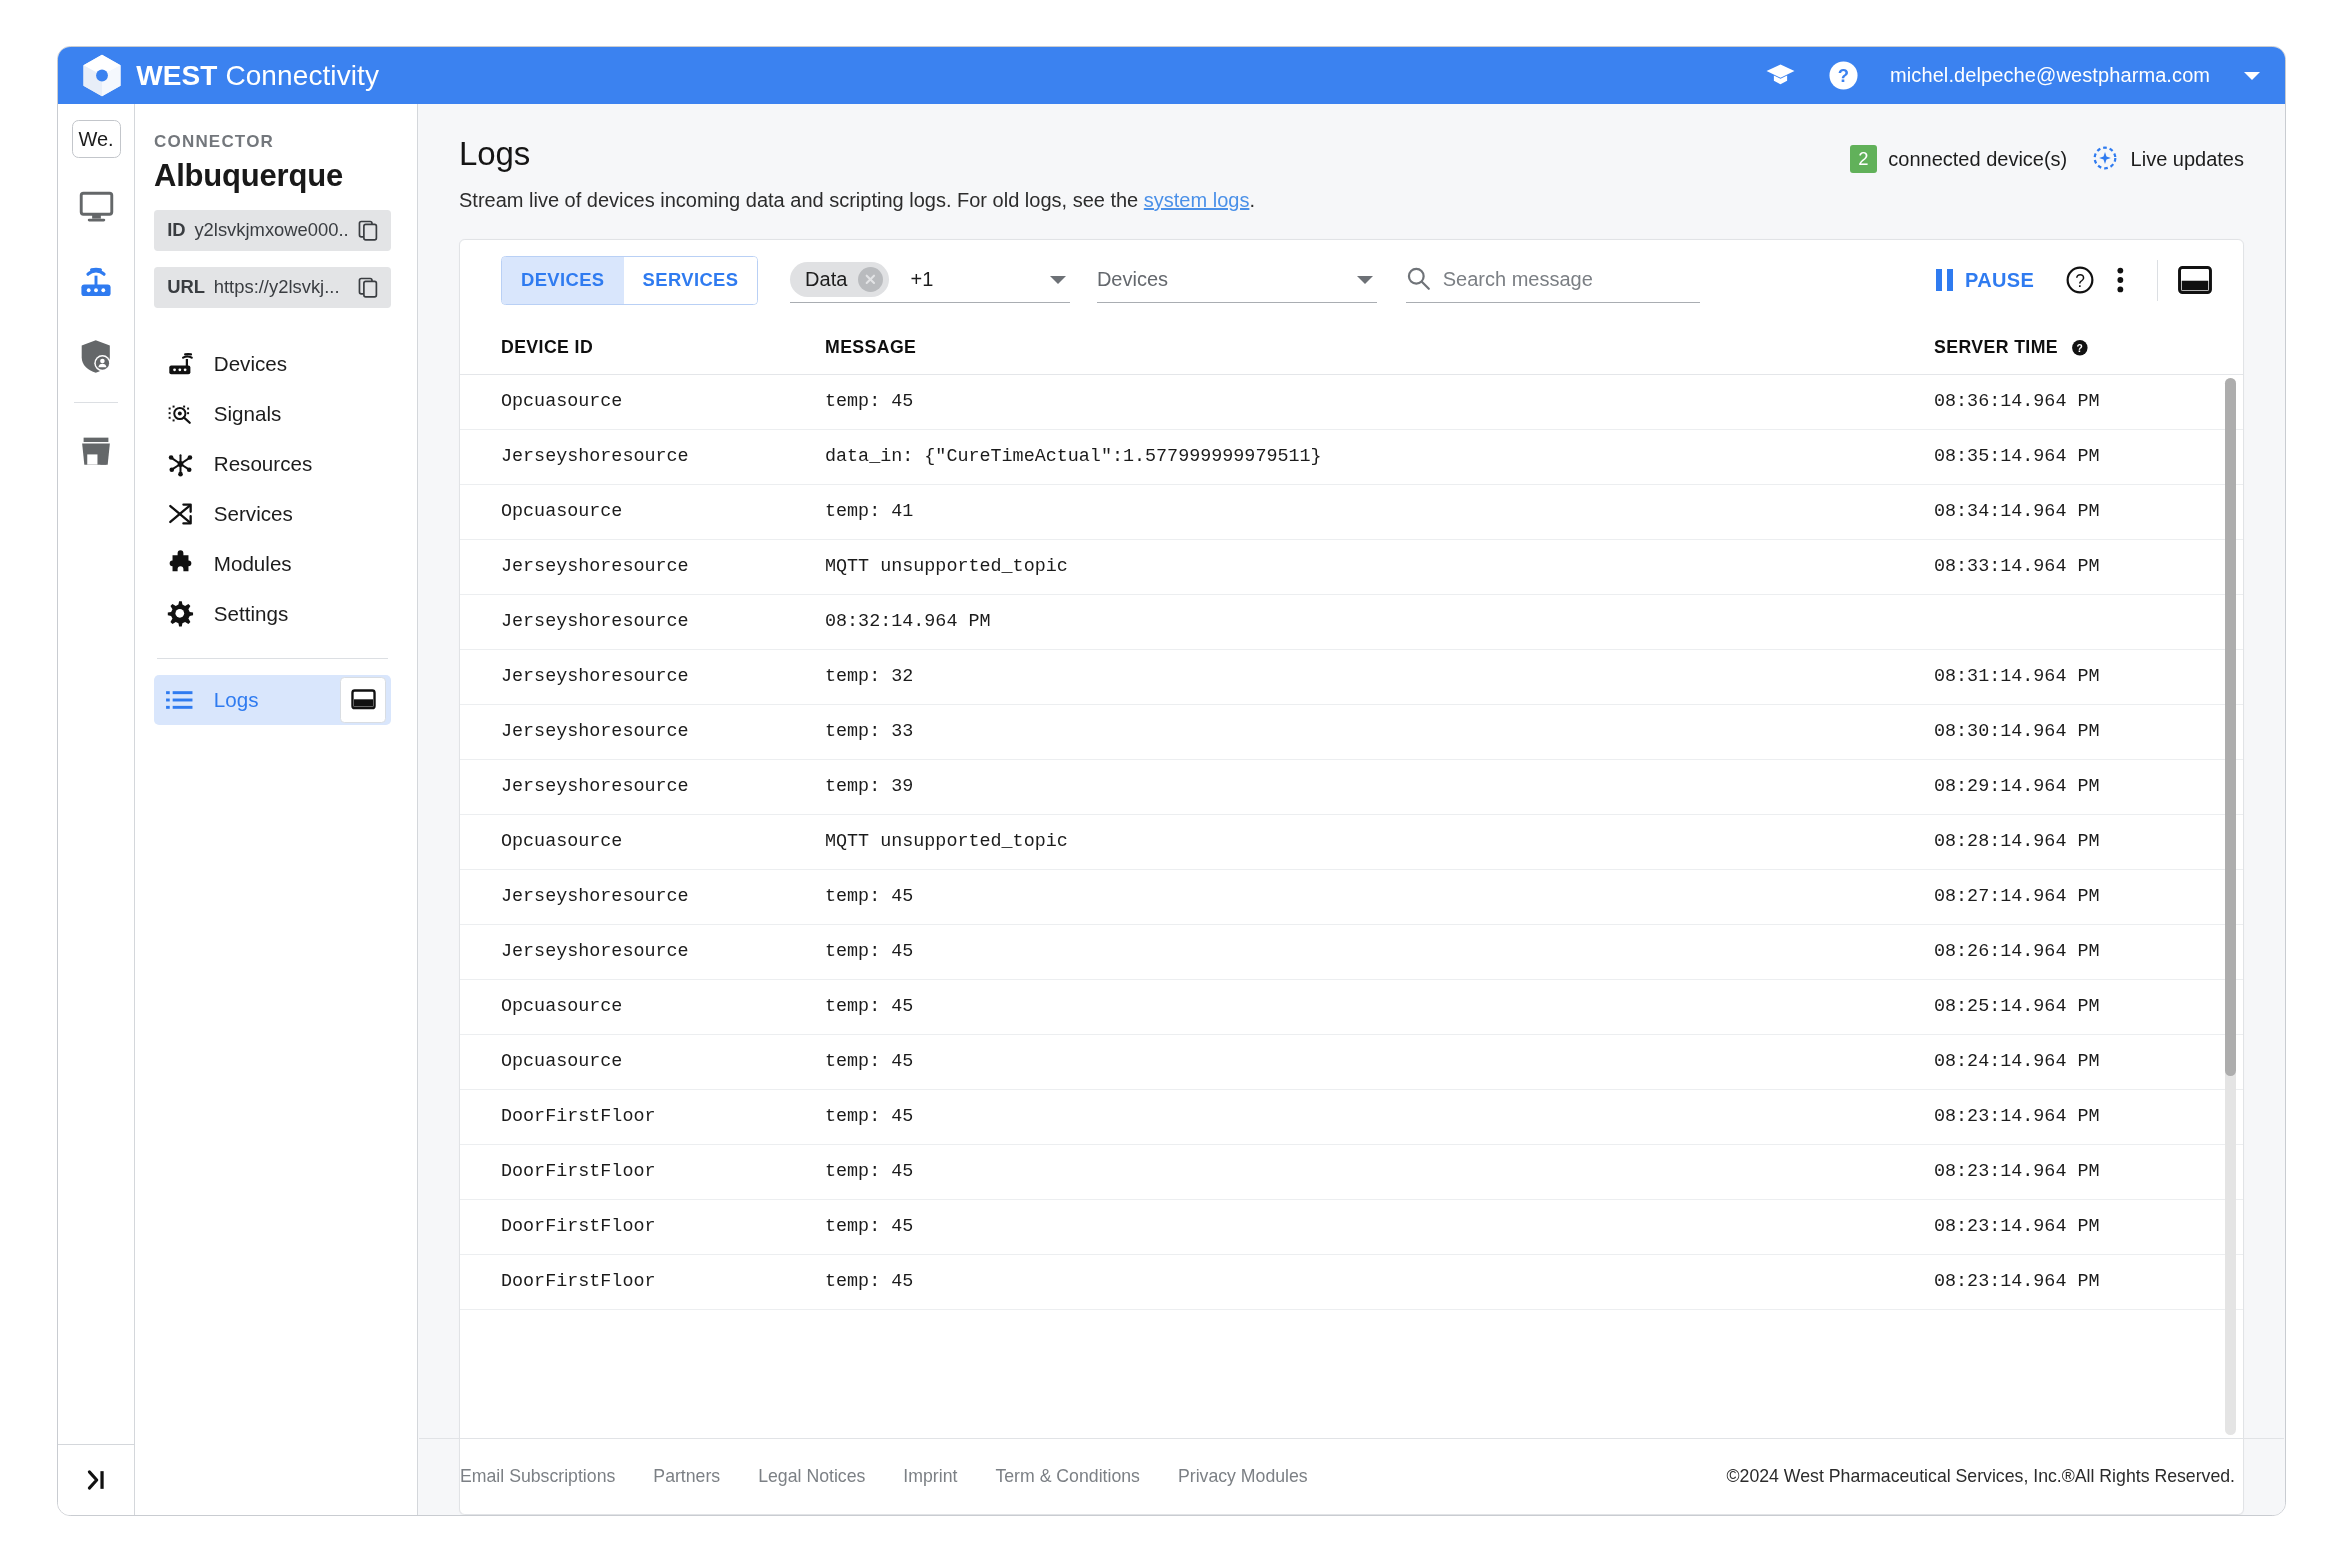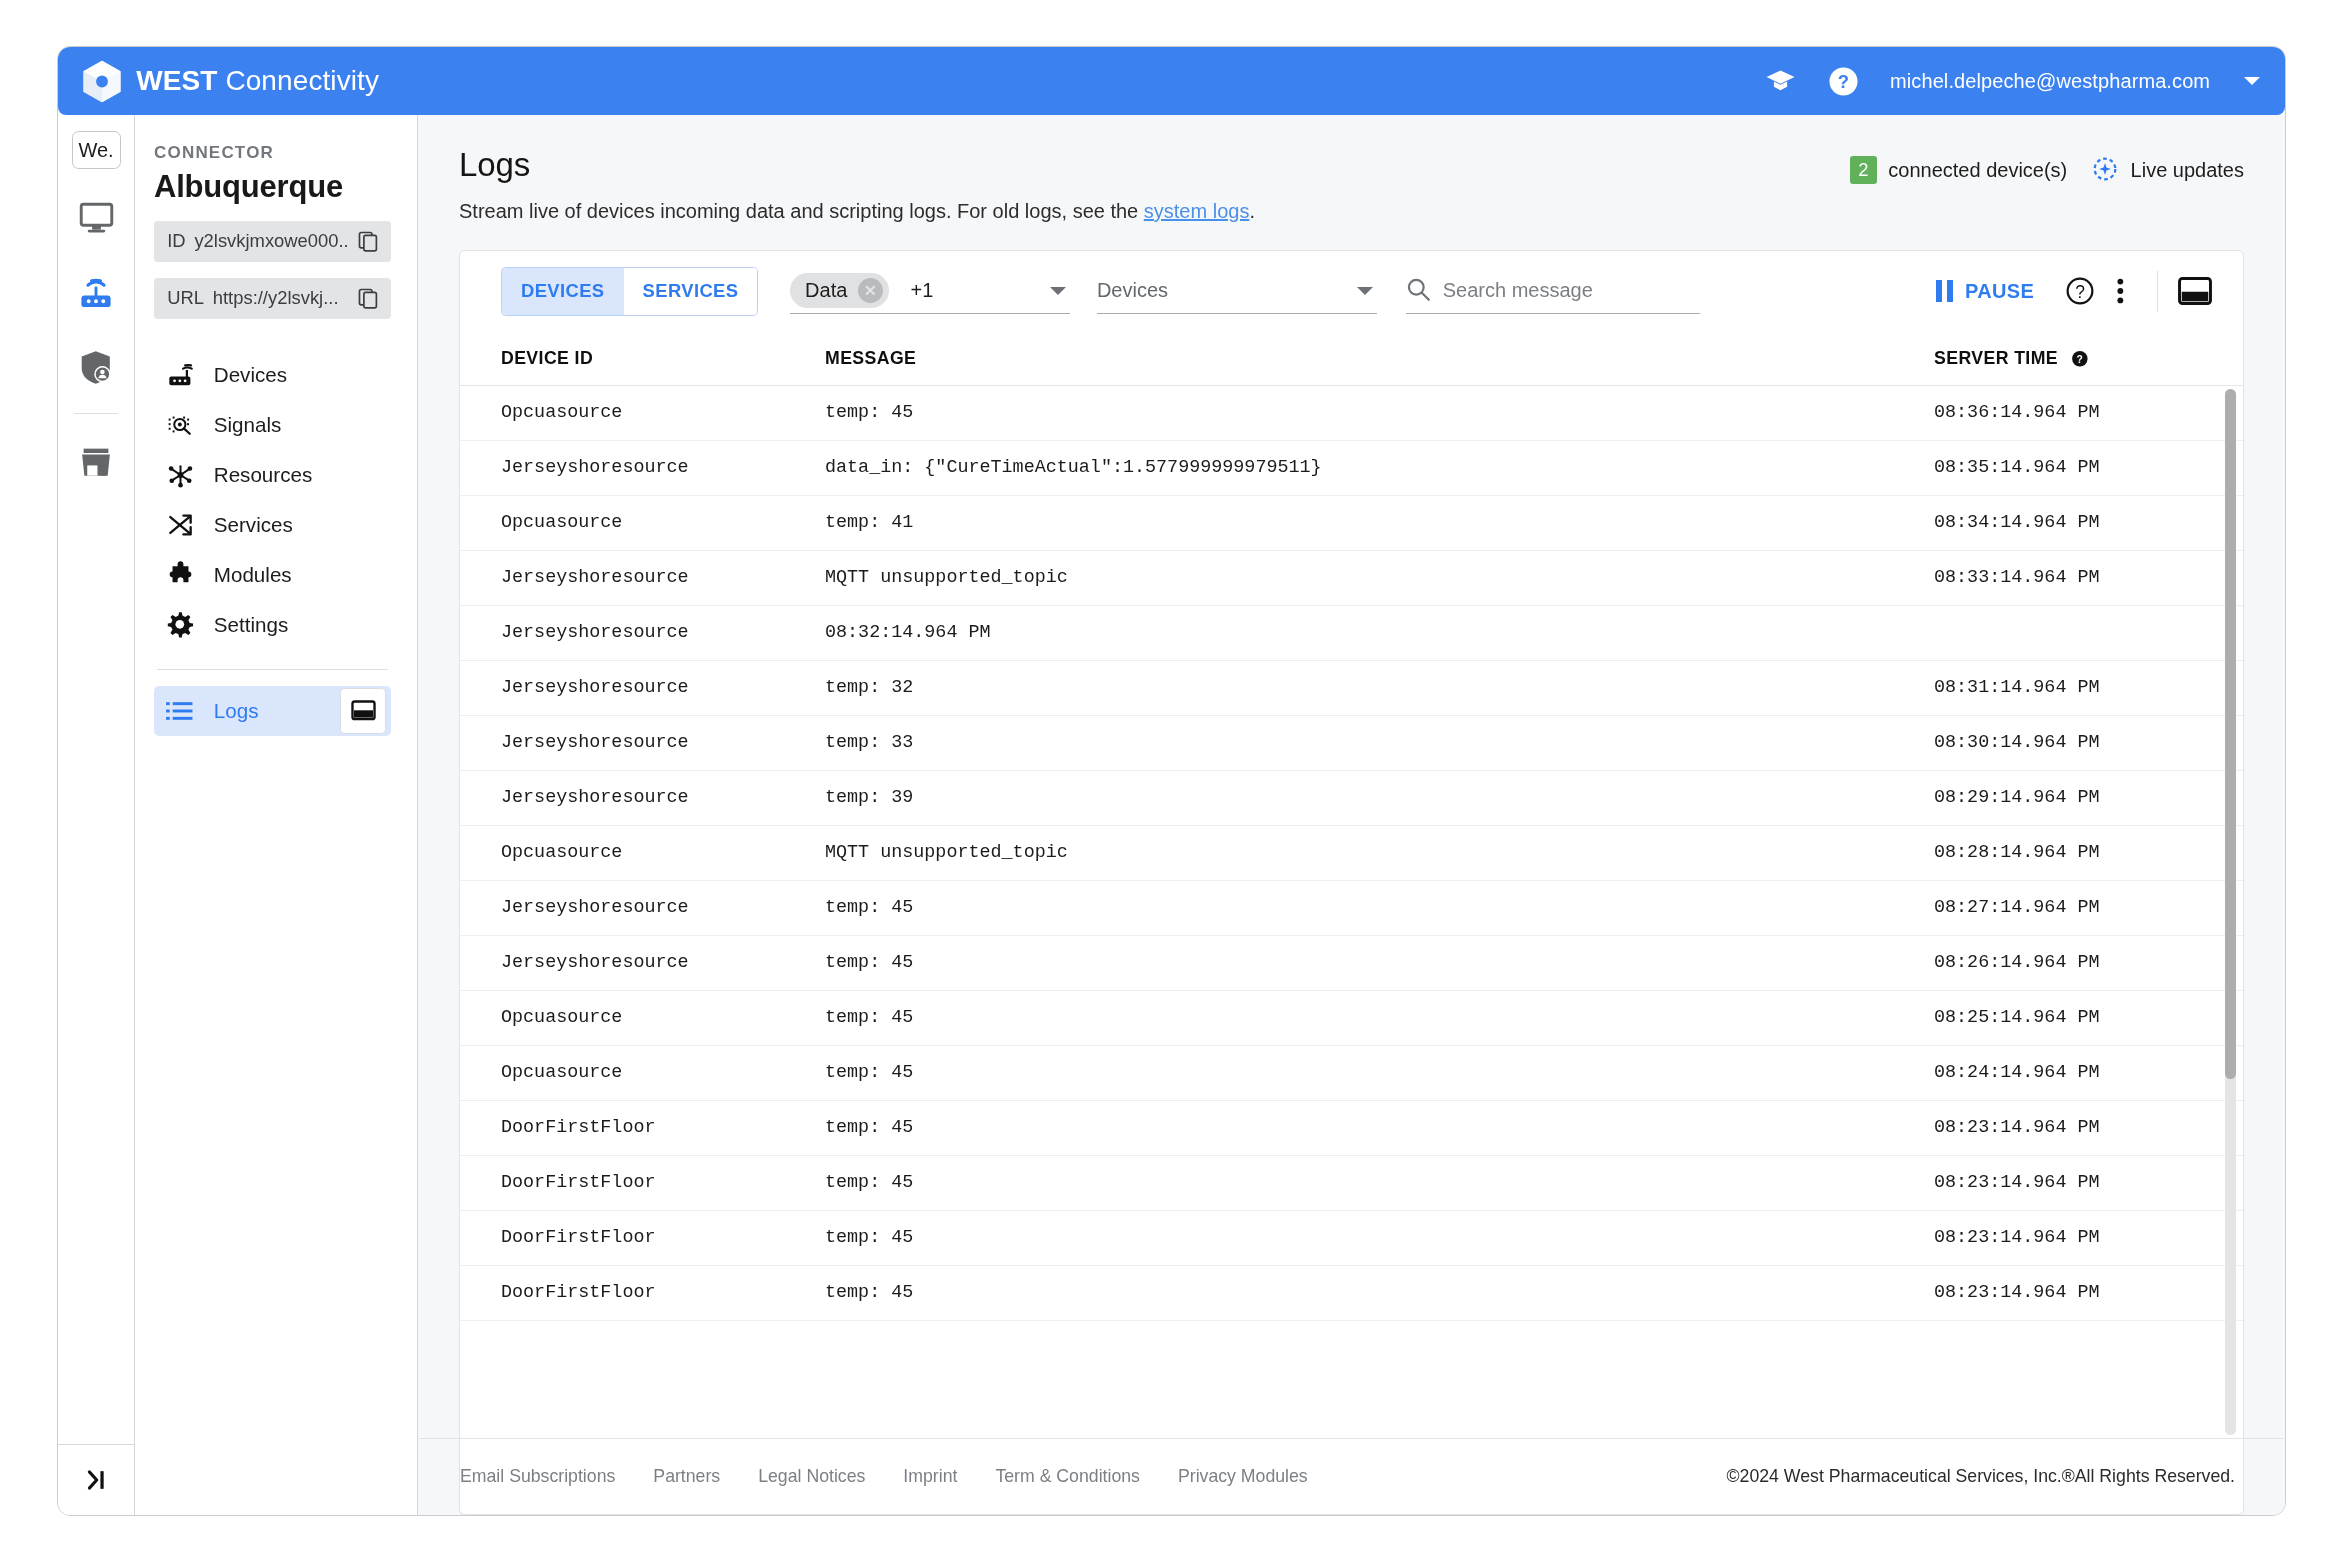--- a/index.html
+++ b/index.html
@@ -16,28 +16,27 @@
     background: #ffffff;
     border-radius: 13.2px;
     border: 0.7px solid #c9ccd1;
     overflow: hidden;
     display: flex;
     flex-direction: column;
   }
 
   
   .topbar {
-    height: 68px;
+    height: 57px;
     background: #3b82f0;
     display: flex;
     align-items: center;
     justify-content: space-between;
     padding: 0 25px 0 23.5px;
     flex: 0 0 auto;
-    border-radius: 8px;
   }
   .brand { display: flex; align-items: center; gap: 14.7px; }
   .brand-logo { width: 40px; height: 43px; display:block; }
   .brand-text { font-size: 28px; color:#fff; letter-spacing:0.1px; }
   .brand-text b { font-weight: 700; }
   .brand-text span.light { font-weight: 400; }
 
   .topbar-right { display: flex; align-items: center; gap: 31px; }
   .top-icon { width: 32px; height: 32px; display:flex; align-items:center; justify-content:center; cursor:pointer;}
   .user-email { color:#fff; font-size: 20px; letter-spacing:0.1px;}
@@ -99,21 +98,21 @@
   .kv {
     margin-top: 16px;
     background: #e3e4e6;
     border-radius: 3.7px;
     height: 41px;
     display:flex; align-items:center;
     padding: 0 11.8px 0 13.2px;
     gap: 8.8px;
     cursor: pointer;
   }
-  .kv .k { font-size: 18.4px; font-weight: 400; color:#3a3d41;}
+  .kv .k { font-size: 18.4px; font-weight: 700; color:#3a3d41;}
   .kv .v { font-size: 18.4px; color:#3a3d41; flex:1 1 auto; overflow:hidden; white-space:nowrap;}
   .copy-ico { width:20.6px;height:20.6px;flex:0 0 auto;}
 
   .nav { margin-top: 31px; }
   .nav-item {
     display:flex; align-items:center; gap: 19px;
     height: 50px; padding-left: 11.8px; border-radius: 5.1px;
     cursor:pointer;
   }
   .nav-item .label { font-size: 20.6px; color:#1c1c1c; }

